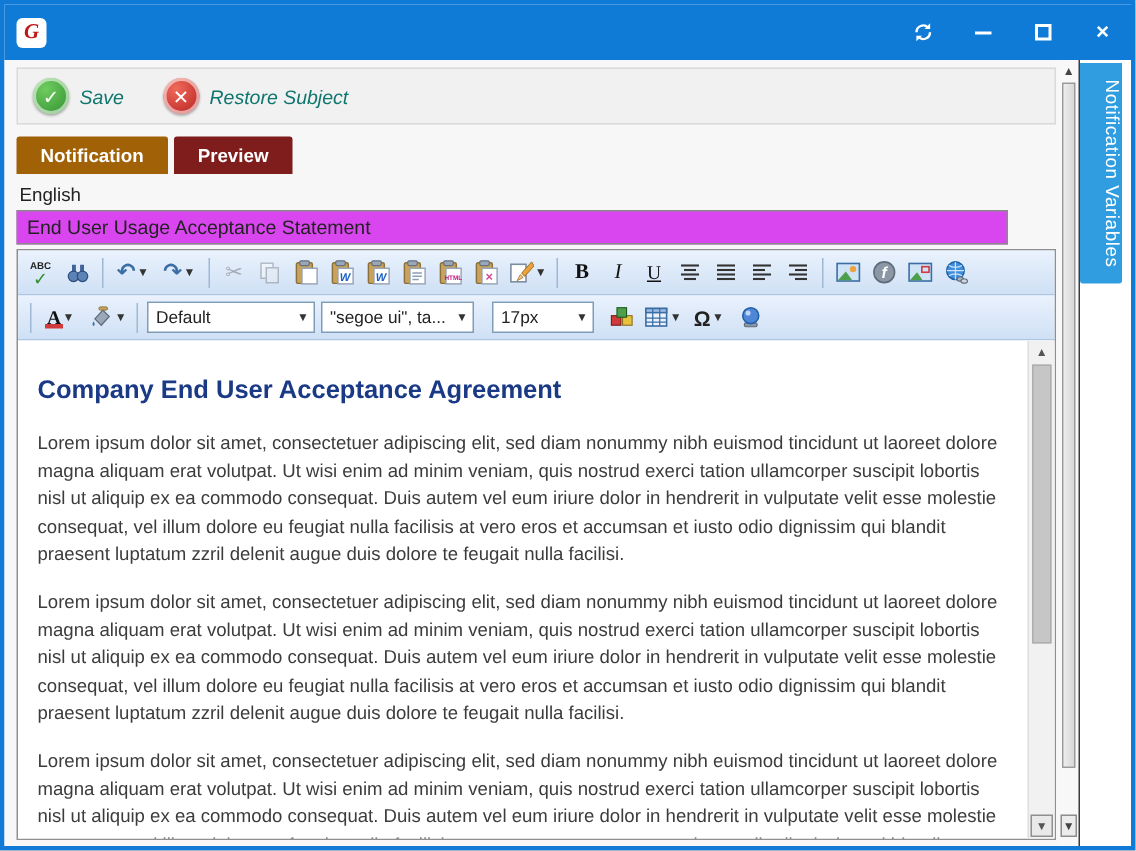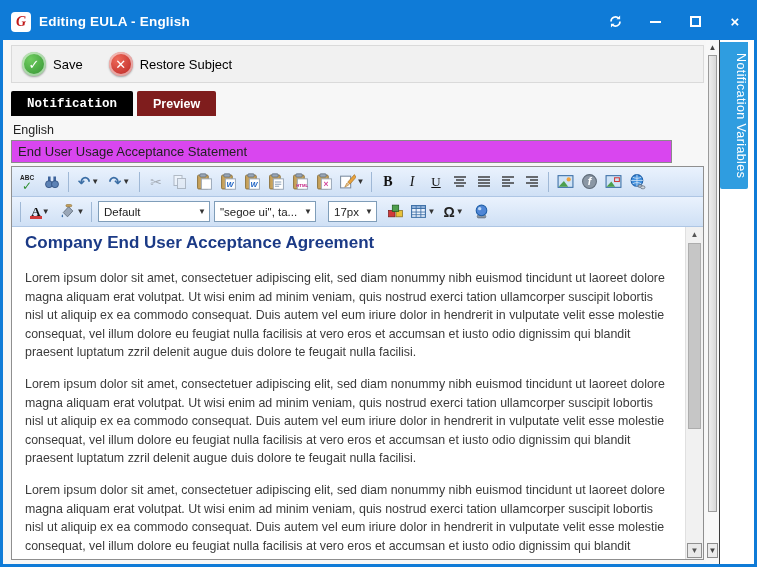--- a/index.html
+++ b/index.html
@@ -34,31 +34,31 @@
   .close-glyph { color:#fff; font-size:15px; font-weight:bold; line-height:1; }
   
   .main { flex:1; display:flex; min-height:0; background:#f7f7f7; }
   .content-col { flex:1; display:flex; flex-direction:column; padding:5px 2px 4px 8px; min-width:0; }
   
   .action-bar {
     height:38px; flex:0 0 38px; background:#f1f1f1; border:1px solid #dadada;
     display:flex; align-items:center; padding:0 10px; gap:26px;
   }
   .act-btn { display:flex; align-items:center; gap:7px; cursor:pointer; }
-  .act-label { color:#000000; font-size:13px; }
+  .act-label { color:#0f766e; font-size:13px;font-style:italic; }
   .circle-ico { width:24px; height:24px; border-radius:50%; display:flex; align-items:center; justify-content:center;
     color:#fff; font-weight:bold; box-shadow:inset 0 0 0 2px rgba(255,255,255,.55), 0 1px 2px rgba(0,0,0,.35); }
   .circle-ico.green { background:radial-gradient(circle at 35% 30%, #6fcc5f, #2f8f2f); }
   .circle-ico.red   { background:radial-gradient(circle at 35% 30%, #ef6a5a, #b51f1f); }
   .circle-ico .g { font-size:13px; line-height:1; }
   
   .tabs { display:flex; gap:4px; margin-top:8px; height:25px; flex:0 0 25px; }
   .tab { padding:0 16px; display:flex; align-items:center; color:#fff; font-size:12.5px; font-weight:bold;
     border-radius:2px 2px 0 0; cursor:pointer; }
-  .tab.active { background:#000000;font-family:Liberation Mono, monospace; }
+  .tab.active { background:#a16207; }
   .tab.inactive { background:#7f1d1d; }
   
   .fld-label { font-size:12.5px; color:#222; margin:7px 2px 3px 2px; }
   .subject-input {
     height:23px; width:calc(100% - 32px); border:1px solid #8a8a8a; background:#d946ef;
     font-size:13px; padding:0 6px; color:#222; font-family:inherit;
   }
   
   .editor { flex:1; margin-top:3px; border:1px solid #8f8f8f; display:flex; flex-direction:column; min-height:0; background:#fff; }
   .tb-row {
@@ -85,24 +85,24 @@
   .tool.hasdd .fcbar { right:13px; }
   
   .ed-select {
     height:21px; background:#fff; border:1px solid #7f9db9; display:flex; align-items:center;
     margin:0 2px; padding:0 3px 0 5px; font-size:11.5px; color:#222; cursor:pointer; flex:0 0 auto;
   }
   .ed-select .val { flex:1; overflow:hidden; white-space:nowrap; }
   .ed-select .dd { font-size:8px; color:#333; margin-left:4px; }
   .sel-style { width:112px; }
   .sel-font  { width:102px; }
-  .sel-size  { width:49px;margin-left:10px; }
+  .sel-size  { width:68px;margin-left:10px; }
   
   .ed-content { flex:1; position:relative; background:#fff; overflow:hidden; }
-  .ed-text { position:absolute; inset:0 20px 0 0; padding:0 12px 0 13px; overflow:hidden; cursor:text; }
+  .ed-text { position:absolute; inset:0 20px 0 0; padding:17px 12px 0 13px; overflow:hidden; cursor:text; }
   .ed-text h1 { font-size:17px; color:#1b3a86; margin:6px 0 16px 0; font-weight:bold; }
   .ed-text p { font-size:12.4px; color:#3c3c3c; line-height:1.5; margin:0 0 13px 0; }
   
   .ed-scroll { position:absolute; top:0; right:0; bottom:0; width:18px; background:#f1f1f1; border-left:1px solid #e0e0e0; }
   .sb-btn { position:absolute; left:1px; right:1px; height:14px; display:flex; align-items:center; justify-content:center;
     font-size:8px; color:#555; cursor:pointer; }
   .sb-up { top:0; }
   .sb-dn { bottom:1px; border:1px solid #909090; background:#e9e9e9; height:15px; }
   .ed-thumb { position:absolute; left:2px; right:2px; top:16px; height:56%; background:#c6c6c6; border:1px solid #adadad; cursor:grab; }
   
@@ -123,21 +123,20 @@
 </style>
 </head>
 <body>
 
 <div class="window">
 
   <div class="titlebar">
     <div class="app-ico">
         <span>G</span>
       </div>
-    <div class="title-text">Editing EULA - English</div>
     <div class="win-ctrls">
       <div class="wbtn">
         <svg width="15" height="15" viewBox="0 0 16 16">
           <path d="M3.2 8a4.8 4.8 0 0 1 8.2-3.4" stroke="#fff" stroke-width="1.7" fill="none"></path>
           <path d="M12.9 1.6 12.9 5.6 8.9 5.6 Z" fill="#fff"></path>
           <path d="M12.8 8a4.8 4.8 0 0 1-8.2 3.4" stroke="#fff" stroke-width="1.7" fill="none"></path>
           <path d="M3.1 14.4 3.1 10.4 7.1 10.4 Z" fill="#fff"></path>
         </svg>
       </div>
       <div class="wbtn">

